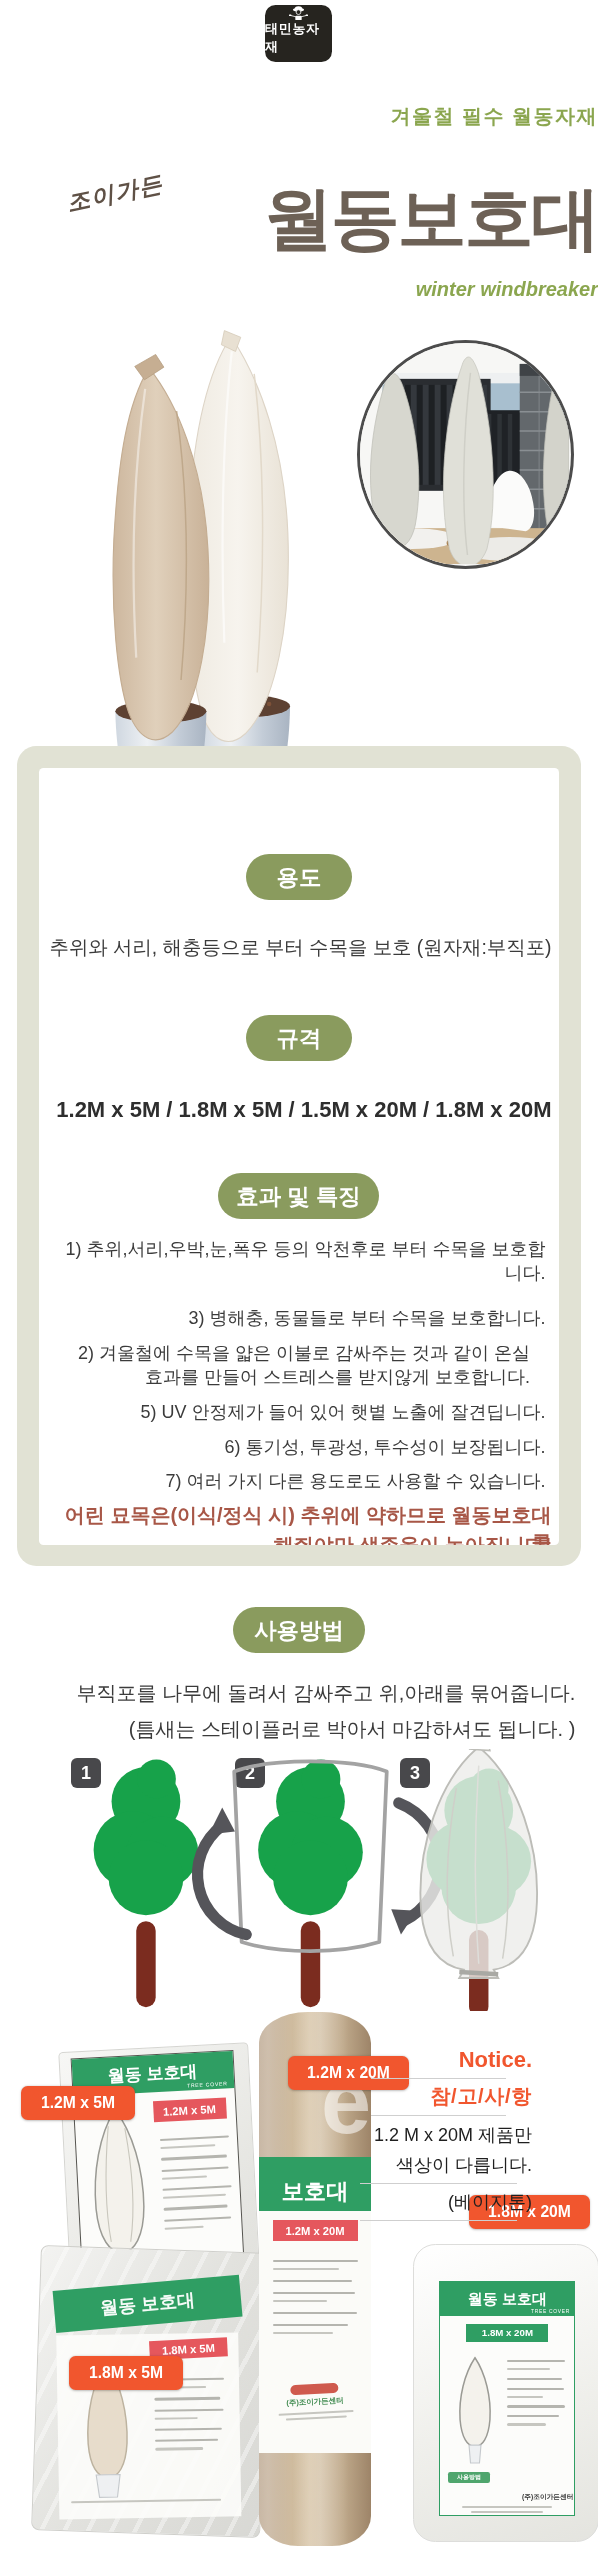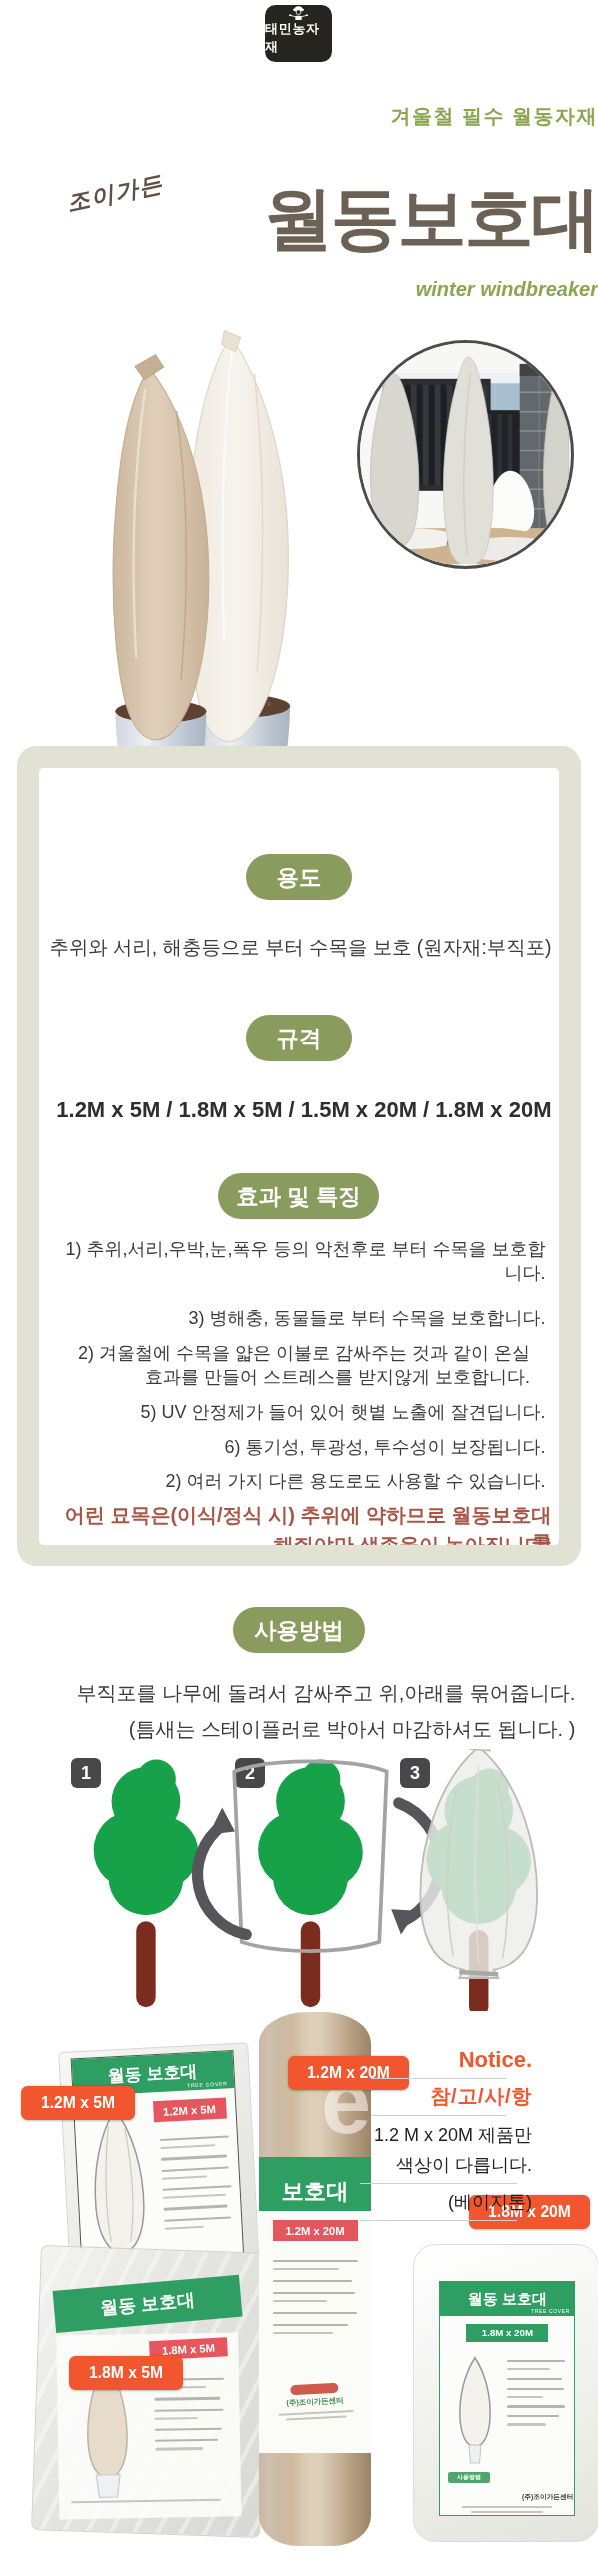--- a/index.html
+++ b/index.html
@@ -160,21 +160,21 @@
     <div class="pill abs" style="left:207px;top:247px;width:106px;height:46px;">규격</div>
     <div class="abs ctr" style="left:7.5px;top:329px;width:505px;font-size:22px;font-weight:bold;color:#2e2e2e;">1.2M x 5M / 1.8M x 5M / 1.5M x 20M / 1.8M x 20M</div>
 
     <div class="pill abs" style="left:179px;top:405px;width:161px;height:46px;">효과 및 특징</div>
 
     <div class="abs ctr feat" style="left:13.5px;top:469px;width:493px;">1) 추위,서리,우박,눈,폭우 등의 악천후로 부터 수목을 보호합니다.</div>
     <div class="abs ctr feat" style="left:13.5px;top:538px;width:493px;">3) 병해충, 동물들로 부터 수목을 보호합니다.</div>
     <div class="abs ctr feat" style="left:28px;top:573px;width:463px;">2) 겨울철에 수목을 얇은 이불로 감싸주는 것과 같이 온실효과를 만들어 스트레스를 받지않게 보호합니다.</div>
     <div class="abs ctr feat" style="left:13.5px;top:632px;width:493px;">5) UV 안정제가 들어 있어 햇볕 노출에 잘견딥니다.</div>
     <div class="abs ctr feat" style="left:13.5px;top:667px;width:493px;">6) 통기성, 투광성, 투수성이 보장됩니다.</div>
-    <div class="abs ctr feat" style="left:13.5px;top:701px;width:493px;">2) 여러 가지 다른 용도로도 사용할 수 있습니다.</div>
+    <div class="abs ctr feat" style="left:13.5px;top:701px;width:493px;">7) 여러 가지 다른 용도로도 사용할 수 있습니다.</div>
 
     <div class="abs ctr warn" style="left:7.5px;top:734px;width:505px;">어린 묘목은(이식/정식 시) 추위에 약하므로 월동보호대를</div>
     <div class="abs ctr warn" style="left:7.5px;top:764px;width:505px;">해줘야만 생존율이 높아집니다!</div>
   </div>
 
   <div class="pill abs" style="left:233px;top:1607px;width:132px;height:46px;">사용방법</div>
   <div class="abs ctr" style="left:22.4px;top:1716px;width:553px;font-size:20px;color:#3b3b3b;">(틈새는 스테이플러로 박아서 마감하셔도 됩니다. )</div>
   <div class="abs ctr" style="left:22.4px;top:1680px;width:553px;font-size:20px;color:#3b3b3b;">부직포를 나무에 돌려서 감싸주고 위,아래를 묶어줍니다.</div>
 
   <div class="badge abs" style="left:71px;top:1758px;">1</div>

